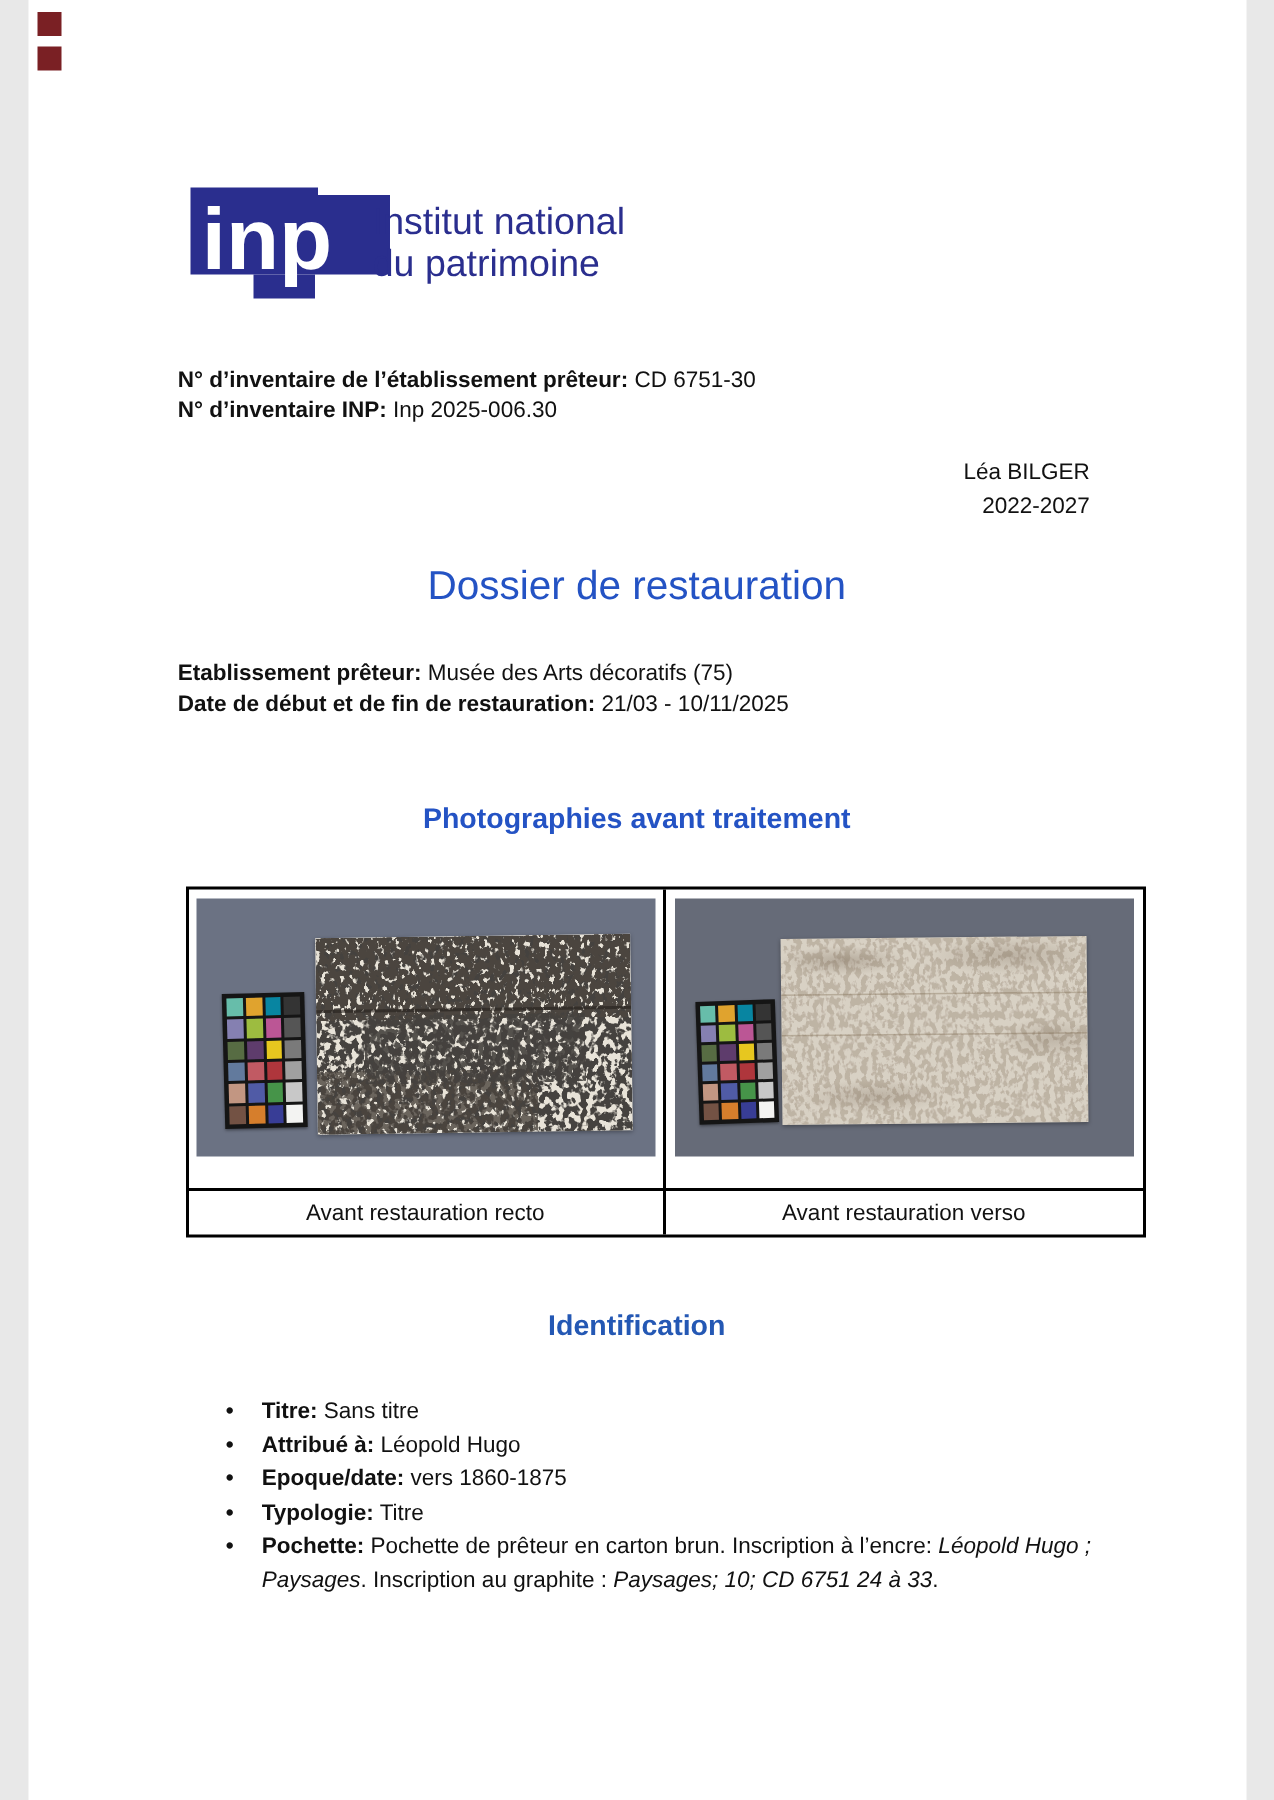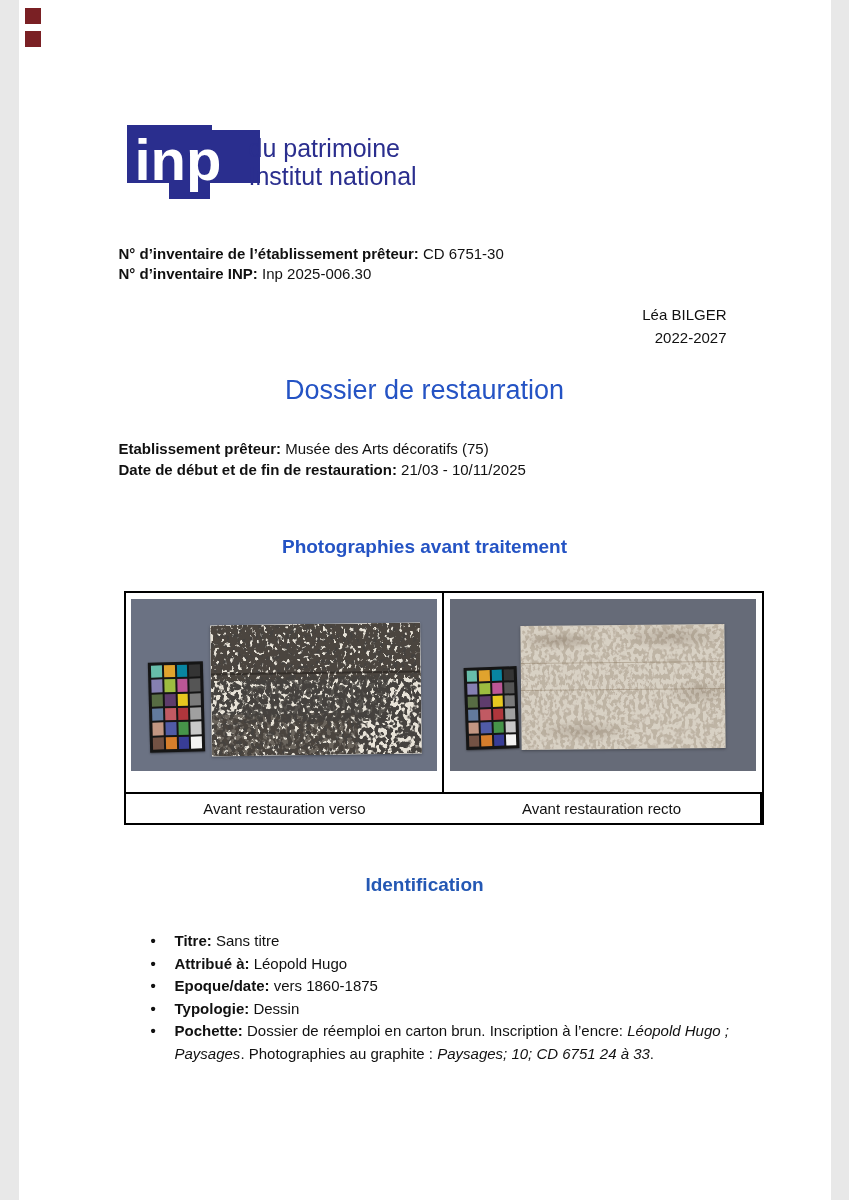--- a/index.html
+++ b/index.html
@@ -138,22 +138,22 @@
 
   <div class="corner-mark m1"></div>
   <div class="corner-mark m2"></div>
 
   <div>
     <div class="logo-block logo-block-main"></div>
     <div class="logo-block logo-block-right"></div>
     <div class="logo-block logo-block-tab"></div>
     <div class="logo-acronym">inp</div>
     <div class="logo-org">
+      <div>Institut national</div>
       <div>du patrimoine</div>
-      <div>Institut national</div>
     </div>
   </div>
 
   <div class="inventory">
     <div><span class="b">N° d’inventaire de l’établissement prêteur:</span><span> CD 6751-30</span></div>
     <div><span class="b">N° d’inventaire INP:</span><span> Inp 2025-006.30</span></div>
   </div>
 
   <div class="author">
     <div>Léa BILGER</div>
@@ -236,26 +236,26 @@
             <div class="cc-patch" style="background: rgb(243, 243, 242);"></div>
           </div>
         <div class="paper" style="background: rgb(216, 209, 196);">
           <div class="ink-verso"></div>
           <div class="smudge"></div>
           <div class="crease k1"></div>
           <div class="crease k2"></div>
         </div>
       </div>
     </div>
+    <div class="caption-cell c0">Avant restauration recto</div>
     <div class="caption-cell">Avant restauration verso</div>
-    <div class="caption-cell c0">Avant restauration recto</div>
   </div>
 
   <div class="section-heading ident-heading" style="color: rgb(36, 88, 180);">Identification</div>
   <ul class="ident-list">
       <li><span class="b">Titre:</span><span> Sans titre</span></li>
       <li><span class="b">Attribué à:</span><span> Léopold Hugo</span></li>
       <li><span class="b">Epoque/date:</span><span> vers 1860-1875</span></li>
-      <li><span class="b">Typologie:</span><span> Dessin</span></li>
-      <li><span class="b">Pochette:</span><span> Dossier de réemploi en carton brun. Inscription à l’encre: </span><span class="i">Léopold Hugo ; Paysages</span><span>. Photographies au graphite : </span><span class="i">Paysages; 10; CD 6751 24 à 33</span><span>.</span></li>
+      <li><span class="b">Typologie:</span><span> Titre</span></li>
+      <li><span class="b">Pochette:</span><span> Pochette de prêteur en carton brun. Inscription à l’encre: </span><span class="i">Léopold Hugo ; Paysages</span><span>. Inscription au graphite : </span><span class="i">Paysages; 10; CD 6751 24 à 33</span><span>.</span></li>
     </ul>
 
 </div>
 
 </body></html>

